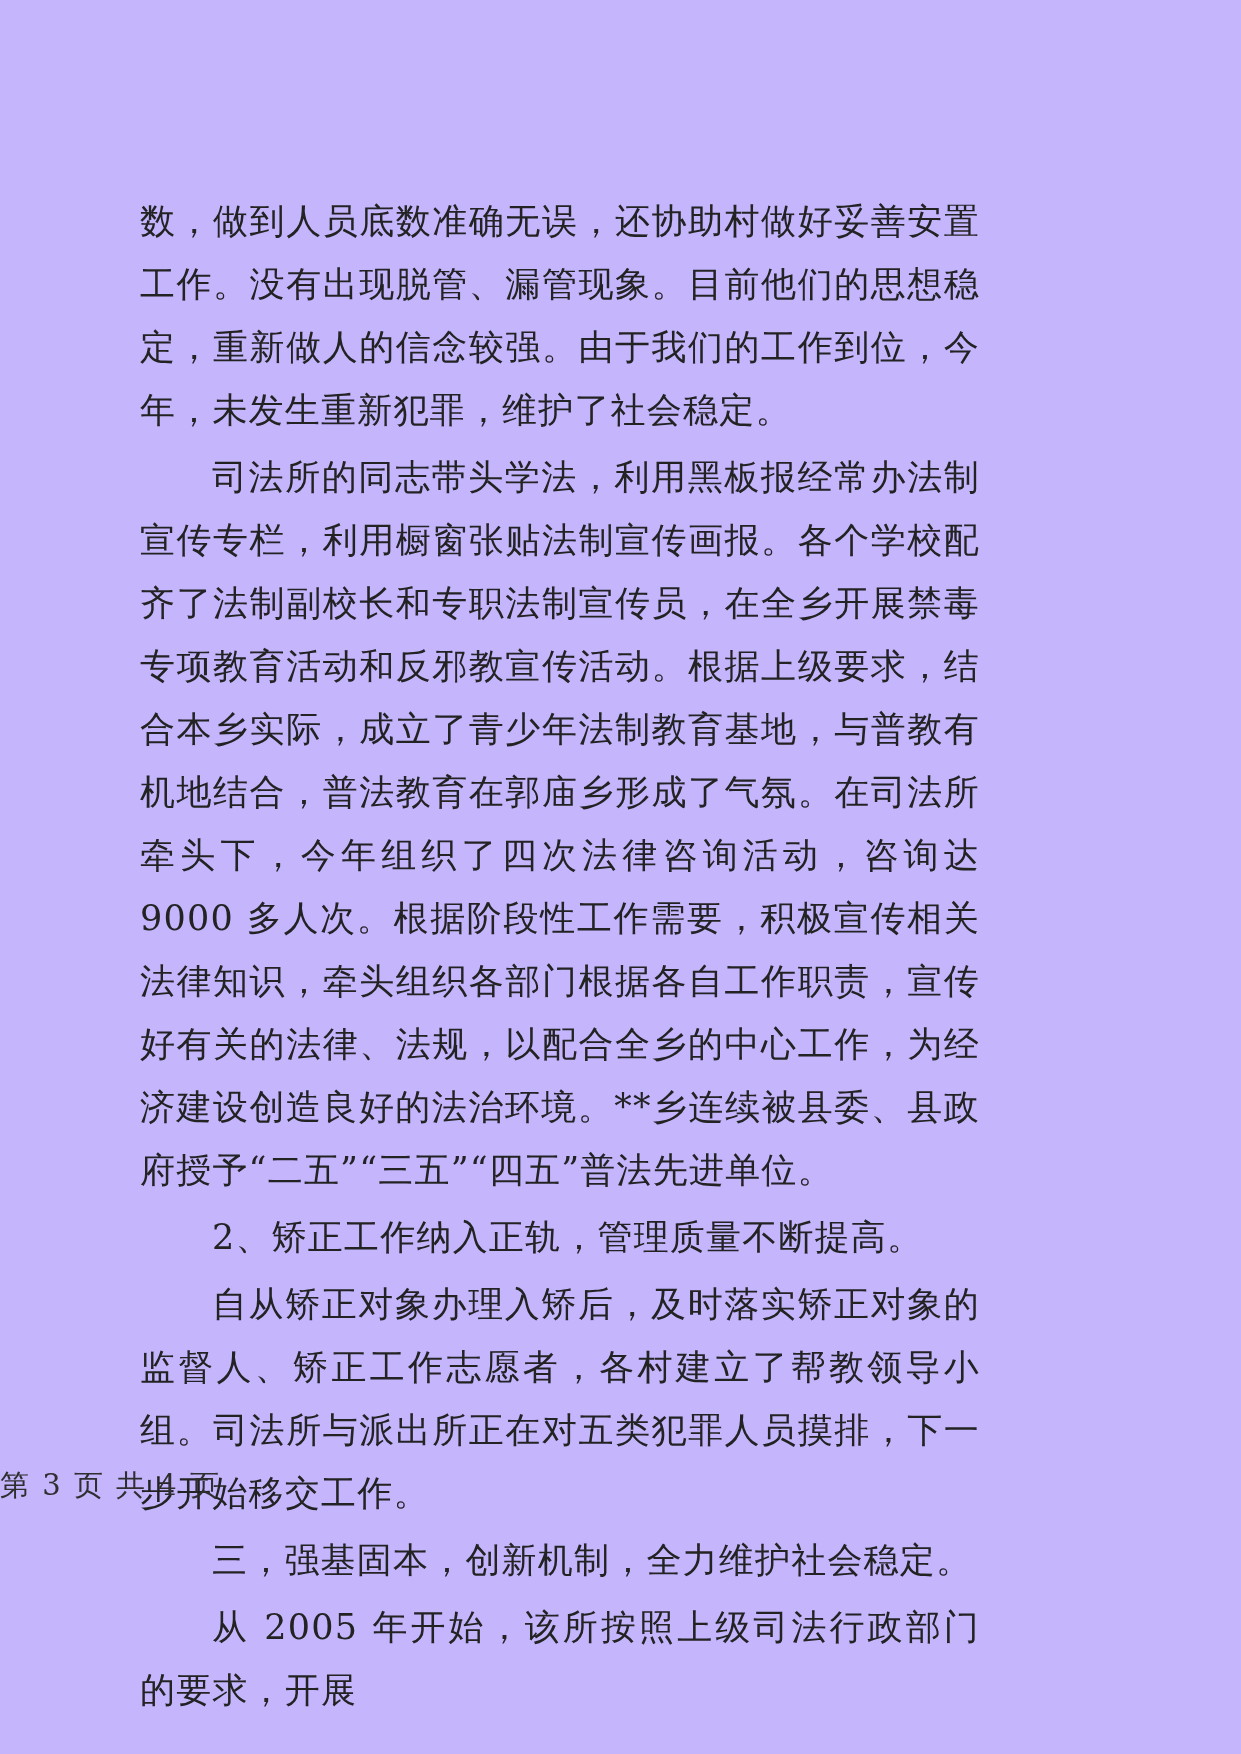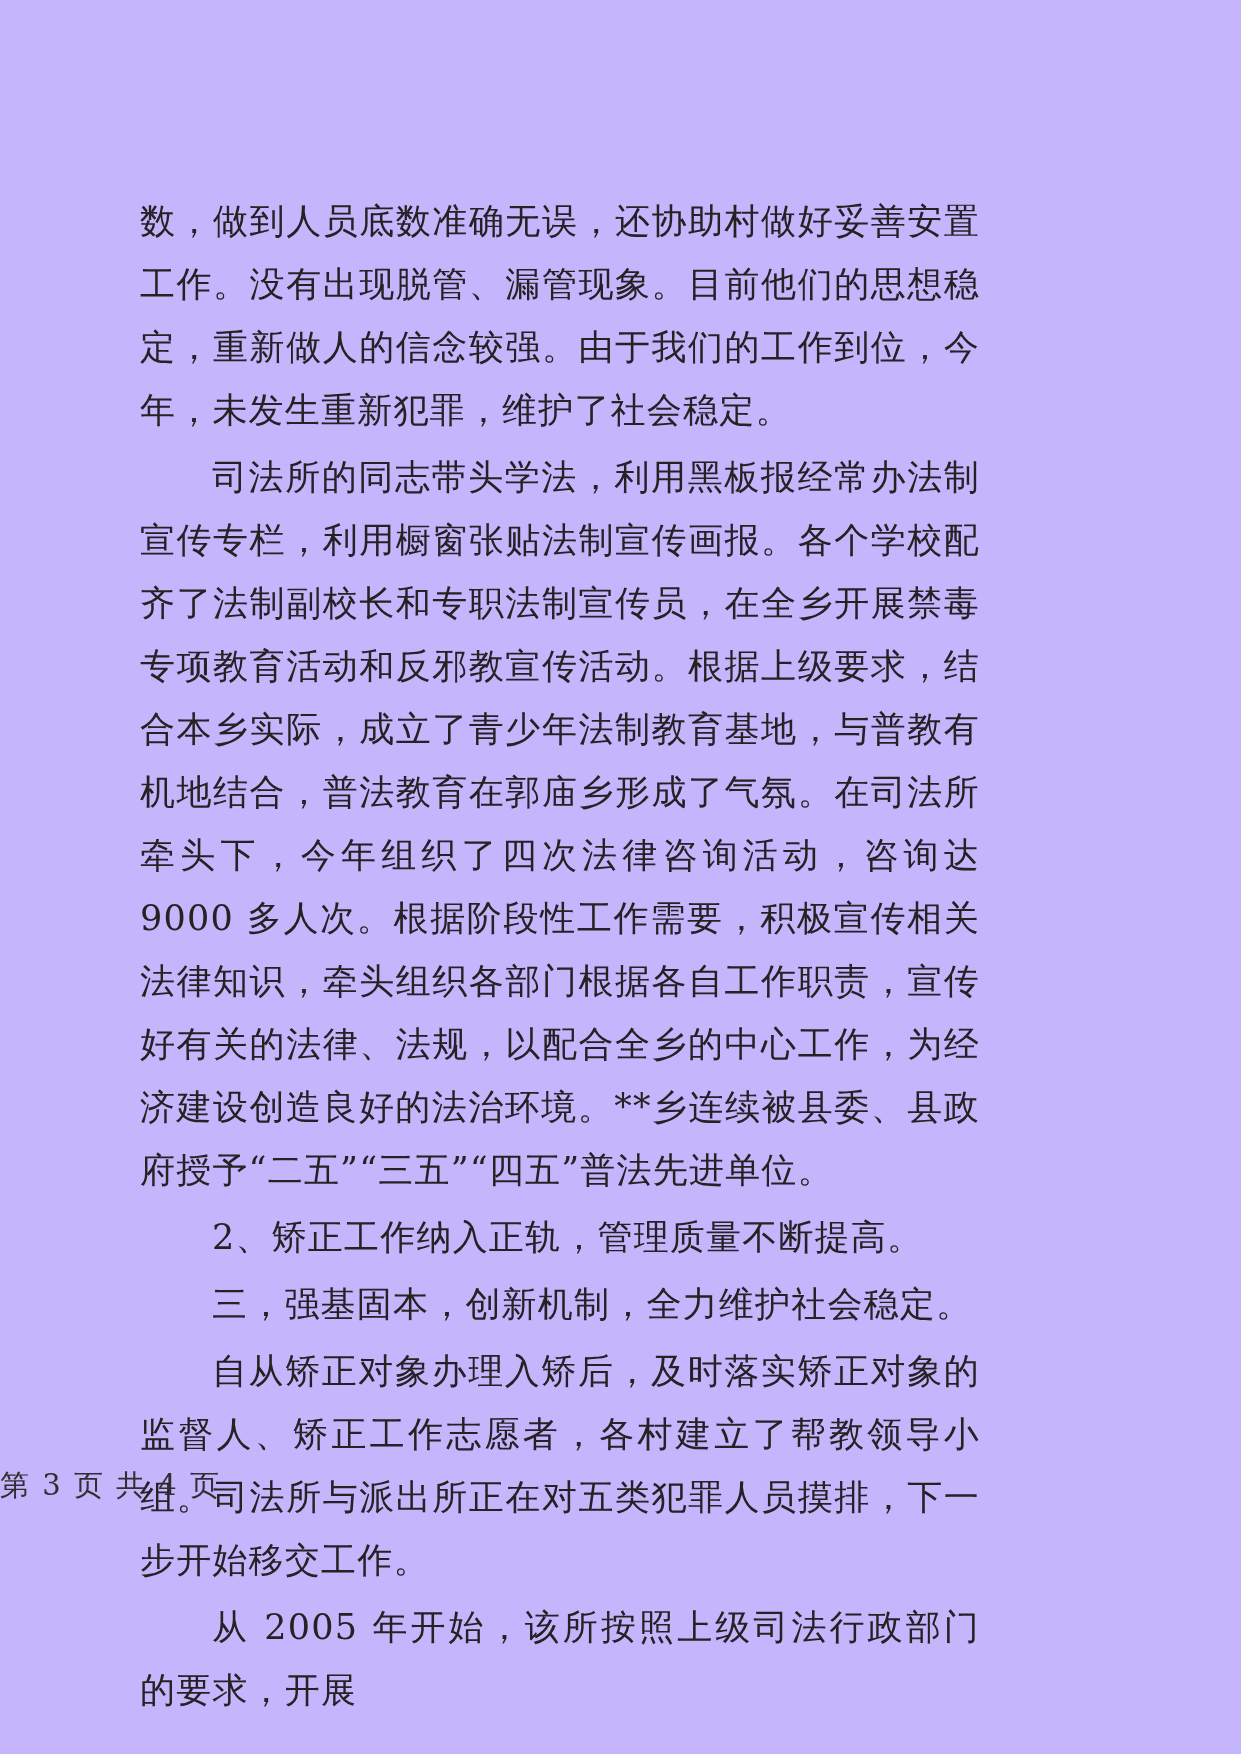--- a/index.html
+++ b/index.html
@@ -54,18 +54,18 @@
   }
 </style>
 </head>
 <body>
 
 <div class="page">
   <div class="content">
     <p>数，做到人员底数准确无误，还协助村做好妥善安置工作。没有出现脱管、漏管现象。目前他们的思想稳定，重新做人的信念较强。由于我们的工作到位，今年，未发生重新犯罪，维护了社会稳定。</p>
     <p class="indent">司法所的同志带头学法，利用黑板报经常办法制宣传专栏，利用橱窗张贴法制宣传画报。各个学校配齐了法制副校长和专职法制宣传员，在全乡开展禁毒专项教育活动和反邪教宣传活动。根据上级要求，结合本乡实际，成立了青少年法制教育基地，与普教有机地结合，普法教育在郭庙乡形成了气氛。在司法所牵头下，今年组织了四次法律咨询活动，咨询达 9000 多人次。根据阶段性工作需要，积极宣传相关法律知识，牵头组织各部门根据各自工作职责，宣传好有关的法律、法规，以配合全乡的中心工作，为经济建设创造良好的法治环境。**乡连续被县委、县政府授予“二五”“三五”“四五”普法先进单位。</p>
     <p class="indent">2、矫正工作纳入正轨，管理质量不断提高。</p>
+    <p class="indent">自从矫正对象办理入矫后，及时落实矫正对象的监督人、矫正工作志愿者，各村建立了帮教领导小组。司法所与派出所正在对五类犯罪人员摸排，下一步开始移交工作。</p>
     <p class="indent">三，强基固本，创新机制，全力维护社会稳定。</p>
-    <p class="indent">自从矫正对象办理入矫后，及时落实矫正对象的监督人、矫正工作志愿者，各村建立了帮教领导小组。司法所与派出所正在对五类犯罪人员摸排，下一步开始移交工作。</p>
     <p class="indent">从 2005 年开始，该所按照上级司法行政部门的要求，开展</p>
   </div>
   <div class="footer">第 3 页  共 4 页</div>
 </div>
 
 </body></html>

